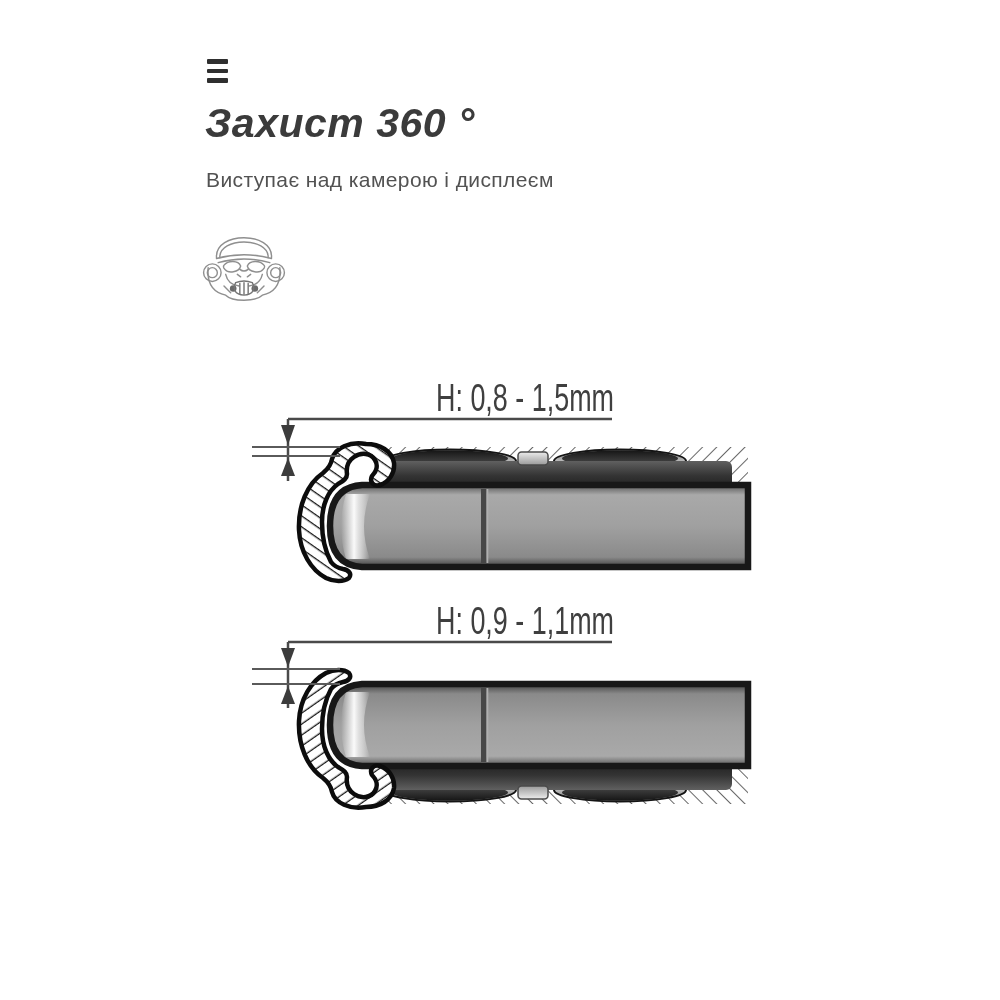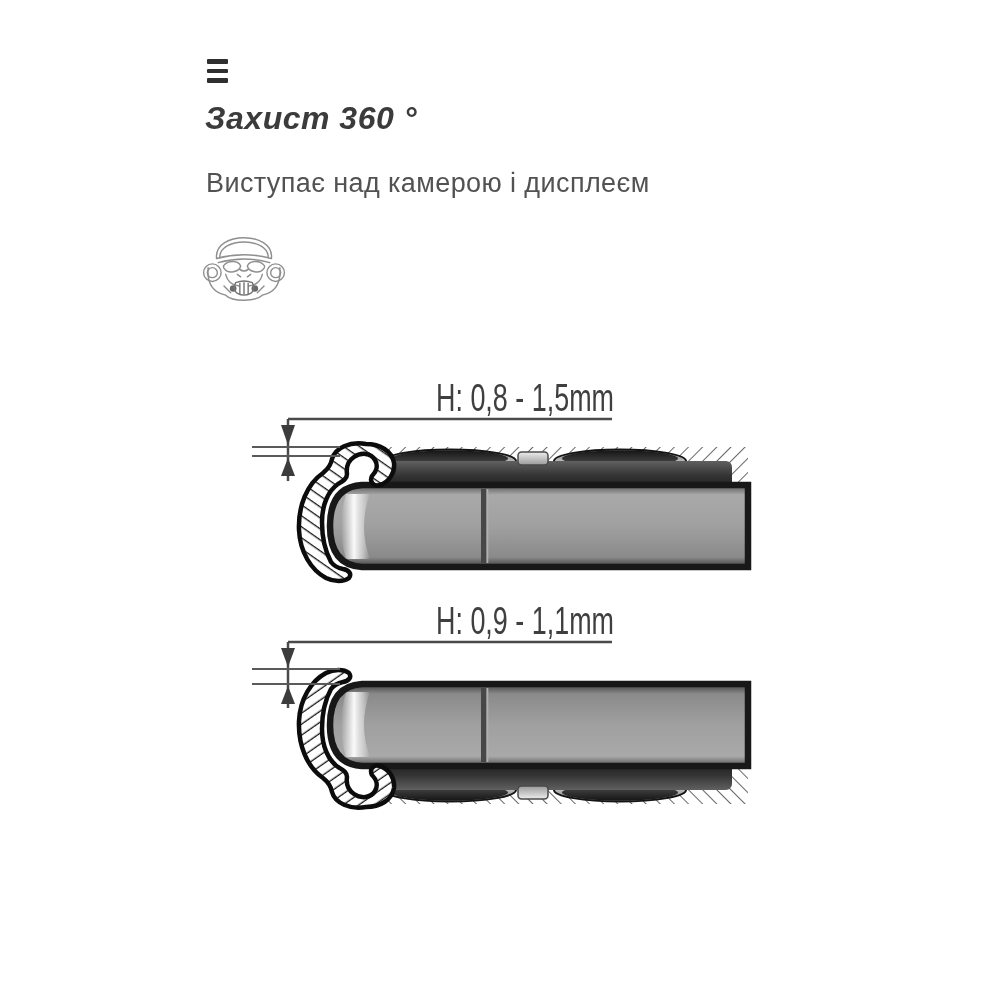--- a/index.html
+++ b/index.html
@@ -4,24 +4,24 @@
 <style>
   html,body{margin:0;padding:0;background:#ffffff;}
   .canvas{position:relative;width:1000px;height:1000px;background:#ffffff;overflow:hidden;
           font-family:"Liberation Sans", sans-serif;}
   
   .menu-icon{position:absolute;left:207px;top:59px;width:21px;height:24px;
              display:flex;flex-direction:column;justify-content:space-between;cursor:pointer;}
   .menu-icon .bar{display:block;width:21px;height:4.6px;background:#2f2f2f;border-radius:1px;}
   
   .title{position:absolute;left:205px;top:100px;margin:0;
-         font-size:32px;font-weight:bold;font-style:italic;
+         font-size:41px;font-weight:bold;font-style:italic;
          letter-spacing:0.5px;color:#3b3b3b;white-space:nowrap;}
   .subtitle{position:absolute;left:206px;top:168px;margin:0;
-            font-size:27px;font-weight:normal;letter-spacing:0.4px;color:#525252;white-space:nowrap;}
+            font-size:21px;font-weight:normal;letter-spacing:0.4px;color:#525252;white-space:nowrap;}
   .helmet{position:absolute;left:202px;top:216px;}
   .diagram-1{position:absolute;left:180px;top:375px;}
   .diagram-2{position:absolute;left:180px;top:598px;}
   .dim-text{font-family:"Liberation Sans", sans-serif;font-size:38px;fill:#3f3f3f;}
 </style>
 </head>
 <body>
 
 <div class="canvas">
 

